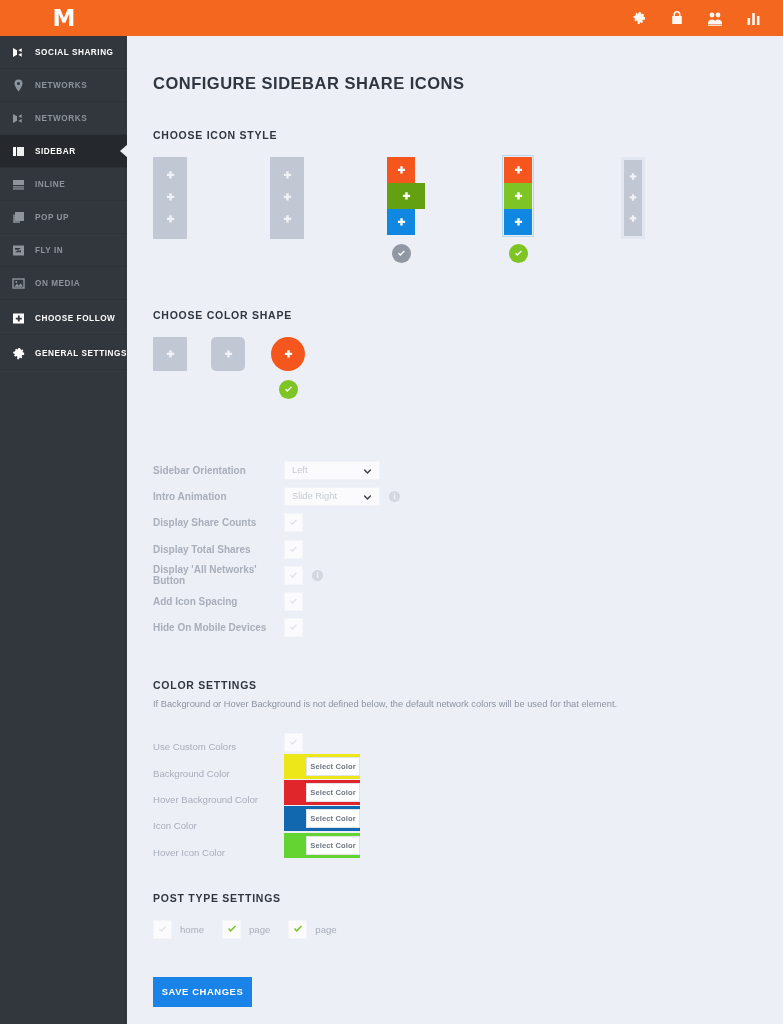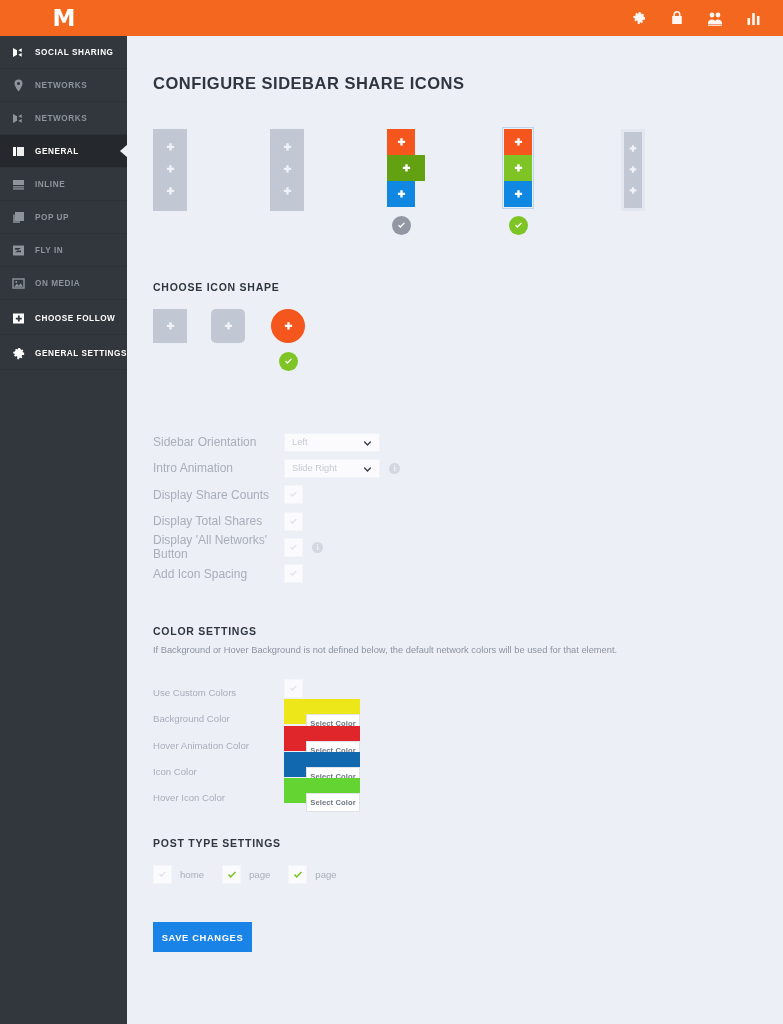--- a/index.html
+++ b/index.html
@@ -147,21 +147,21 @@
   .circ {
     width: 34px; height: 34px; border-radius: 50%;
     background: #f4561d;
     display: flex; align-items: center; justify-content: center;
   }
 
   
   .settings { margin-bottom: 4px; }
   .srow { display: flex; align-items: center; height: 26.3px; }
   .srow .slabel {
-    width: 131px; font-size: 12px; color: #a8aeba; flex: 0 0 131px;
+    width: 131px; font-size: 10px; color: #a8aeba; flex: 0 0 131px; font-weight: bold;
   }
   .sel {
     position: relative; width: 96px; height: 19px;
     background: #fbfbfd; border: 1px solid #f2f3f7;
     display: flex; align-items: center;
     padding-left: 7px; font-size: 9.3px; color: #c6cad4;
   }
   .sel .chev { position: absolute; right: 7px; top: 5px; }
   .cbox {
     width: 19px; height: 19px; background: #fbfbfd;
@@ -180,21 +180,21 @@
   .crow { display: flex; align-items: flex-end; height: 26.3px; }
   .crow .clabel { width: 131px; font-size: 9.6px; color: #a8aeba; flex: 0 0 131px; }
   .picker {
     position: relative; width: 76px; height: 25px;
     display: flex; align-items: center;
   }
   .picker .swatch {
     position: absolute; left: 0; top: 0; width: 76px; height: 25px;
   }
   .picker .sel-btn {
-    position: absolute; left: 22px; top: 15px;
+    position: absolute; left: 22px; top: 3px;
     width: 54px; height: 19px;
     background: #ffffff; border: 1px solid #dfe2e8;
     font-size: 7.6px; font-weight: bold; color: #6f7682;
     display: flex; align-items: center; justify-content: center;
     letter-spacing: .1px;
   }
 
   
   .posttypes { display: flex; align-items: center; gap: 18px; }
   .pt { display: flex; align-items: center; }
@@ -287,21 +287,21 @@
       <span class="nav-label">NETWORKS</span>
     </div>
 
     <div class="nav-item active">
       <span class="ni-icon">
         <svg width="15" height="15" viewBox="0 0 15 15">
             <rect fill="#ffffff" x="2" y="3" width="3" height="9"></rect>
             <rect fill="#ffffff" x="6" y="3" width="7" height="9" opacity=".92"></rect>
           </svg>
       </span>
-      <span class="nav-label">GENERAL</span>
+      <span class="nav-label">SIDEBAR</span>
     </div>
 
     <div class="nav-item">
       <span class="ni-icon">
         <svg width="15" height="15" viewBox="0 0 15 15">
             <rect fill="#8d949c" x="2" y="3" width="11" height="5"></rect>
             <rect fill="#8d949c" x="2" y="9.2" width="11" height="1.3"></rect>
             <rect fill="#8d949c" x="2" y="11.3" width="11" height="1.3"></rect>
           </svg>
       </span>
@@ -361,20 +361,21 @@
           </svg>
       </span>
       <span class="nav-label">GENERAL SETTINGS</span>
     </div>
   </div>
 
   <div class="main">
 
     <div class="page-title">CONFIGURE SIDEBAR SHARE ICONS</div>
 
+    <div class="section-title">CHOOSE ICON STYLE</div>
     <div class="style-row">
 
       <div class="style-opt" style="left:0;">
         <div class="bar-plain tall">
           <span class="plus"><svg width="11" height="11" viewBox="0 0 11 11">
                 <path fill="#f0f2f7" d="M4.3 1.3h2.4v2.4h2.4v2.4H6.7v2.4H4.3V6.1H1.9V3.7h2.4z"></path>
               </svg></span>
           <span class="plus"><svg width="11" height="11" viewBox="0 0 11 11">
                 <path fill="#f0f2f7" d="M4.3 1.3h2.4v2.4h2.4v2.4H6.7v2.4H4.3V6.1H1.9V3.7h2.4z"></path>
               </svg></span>
@@ -462,21 +463,21 @@
               </svg></span>
           <span class="plus"><svg width="10" height="10" viewBox="0 0 11 11">
                 <path fill="#f0f2f7" d="M4.3 1.3h2.4v2.4h2.4v2.4H6.7v2.4H4.3V6.1H1.9V3.7h2.4z"></path>
               </svg></span>
         </div>
       </div>
     </div>
 
     <div class="gap-a"></div>
 
-    <div class="section-title">CHOOSE ICON SHAPE</div>
+    <div class="section-title">CHOOSE COLOR SHAPE</div>
     <div class="shape-row">
       <div class="shape-opt" style="left:0;">
         <div class="sq">
           <svg width="11" height="11" viewBox="0 0 11 11">
               <path fill="#f0f2f7" d="M4.3 1.3h2.4v2.4h2.4v2.4H6.7v2.4H4.3V6.1H1.9V3.7h2.4z"></path>
             </svg>
         </div>
       </div>
       <div class="shape-opt" style="left:58px;">
         <div class="sq rounded">
@@ -556,20 +557,28 @@
 
       <div class="srow">
         <span class="slabel">Add Icon Spacing</span>
         <div class="cbox">
           <svg width="11" height="11" viewBox="0 0 12 12">
               <path fill="#dfe2e9" d="M4.7 8.6L2.2 6.1l1-1 1.5 1.5 4-4 1 1z"></path>
             </svg>
         </div>
       </div>
 
+      <div class="srow">
+        <span class="slabel">Hide On Mobile Devices</span>
+        <div class="cbox">
+          <svg width="11" height="11" viewBox="0 0 12 12">
+              <path fill="#dfe2e9" d="M4.7 8.6L2.2 6.1l1-1 1.5 1.5 4-4 1 1z"></path>
+            </svg>
+        </div>
+      </div>
     </div>
 
     <div class="gap-c"></div>
 
     <div class="section-title">COLOR SETTINGS</div>
     <div class="section-note">If Background or Hover Background is not defined below, the default network colors will be used for that element.</div>
 
     <div class="crow">
       <span class="clabel">Use Custom Colors</span>
       <div class="cbox">
@@ -581,21 +590,21 @@
 
     <div class="crow">
       <span class="clabel">Background Color</span>
       <div class="picker">
         <div class="swatch" style="background:#ede71a;"></div>
         <div class="sel-btn">Select Color</div>
       </div>
     </div>
 
     <div class="crow">
-      <span class="clabel">Hover Animation Color</span>
+      <span class="clabel">Hover Background Color</span>
       <div class="picker">
         <div class="swatch" style="background:#e0262b;"></div>
         <div class="sel-btn">Select Color</div>
       </div>
     </div>
 
     <div class="crow">
       <span class="clabel">Icon Color</span>
       <div class="picker">
         <div class="swatch" style="background:#1168ae;"></div>

